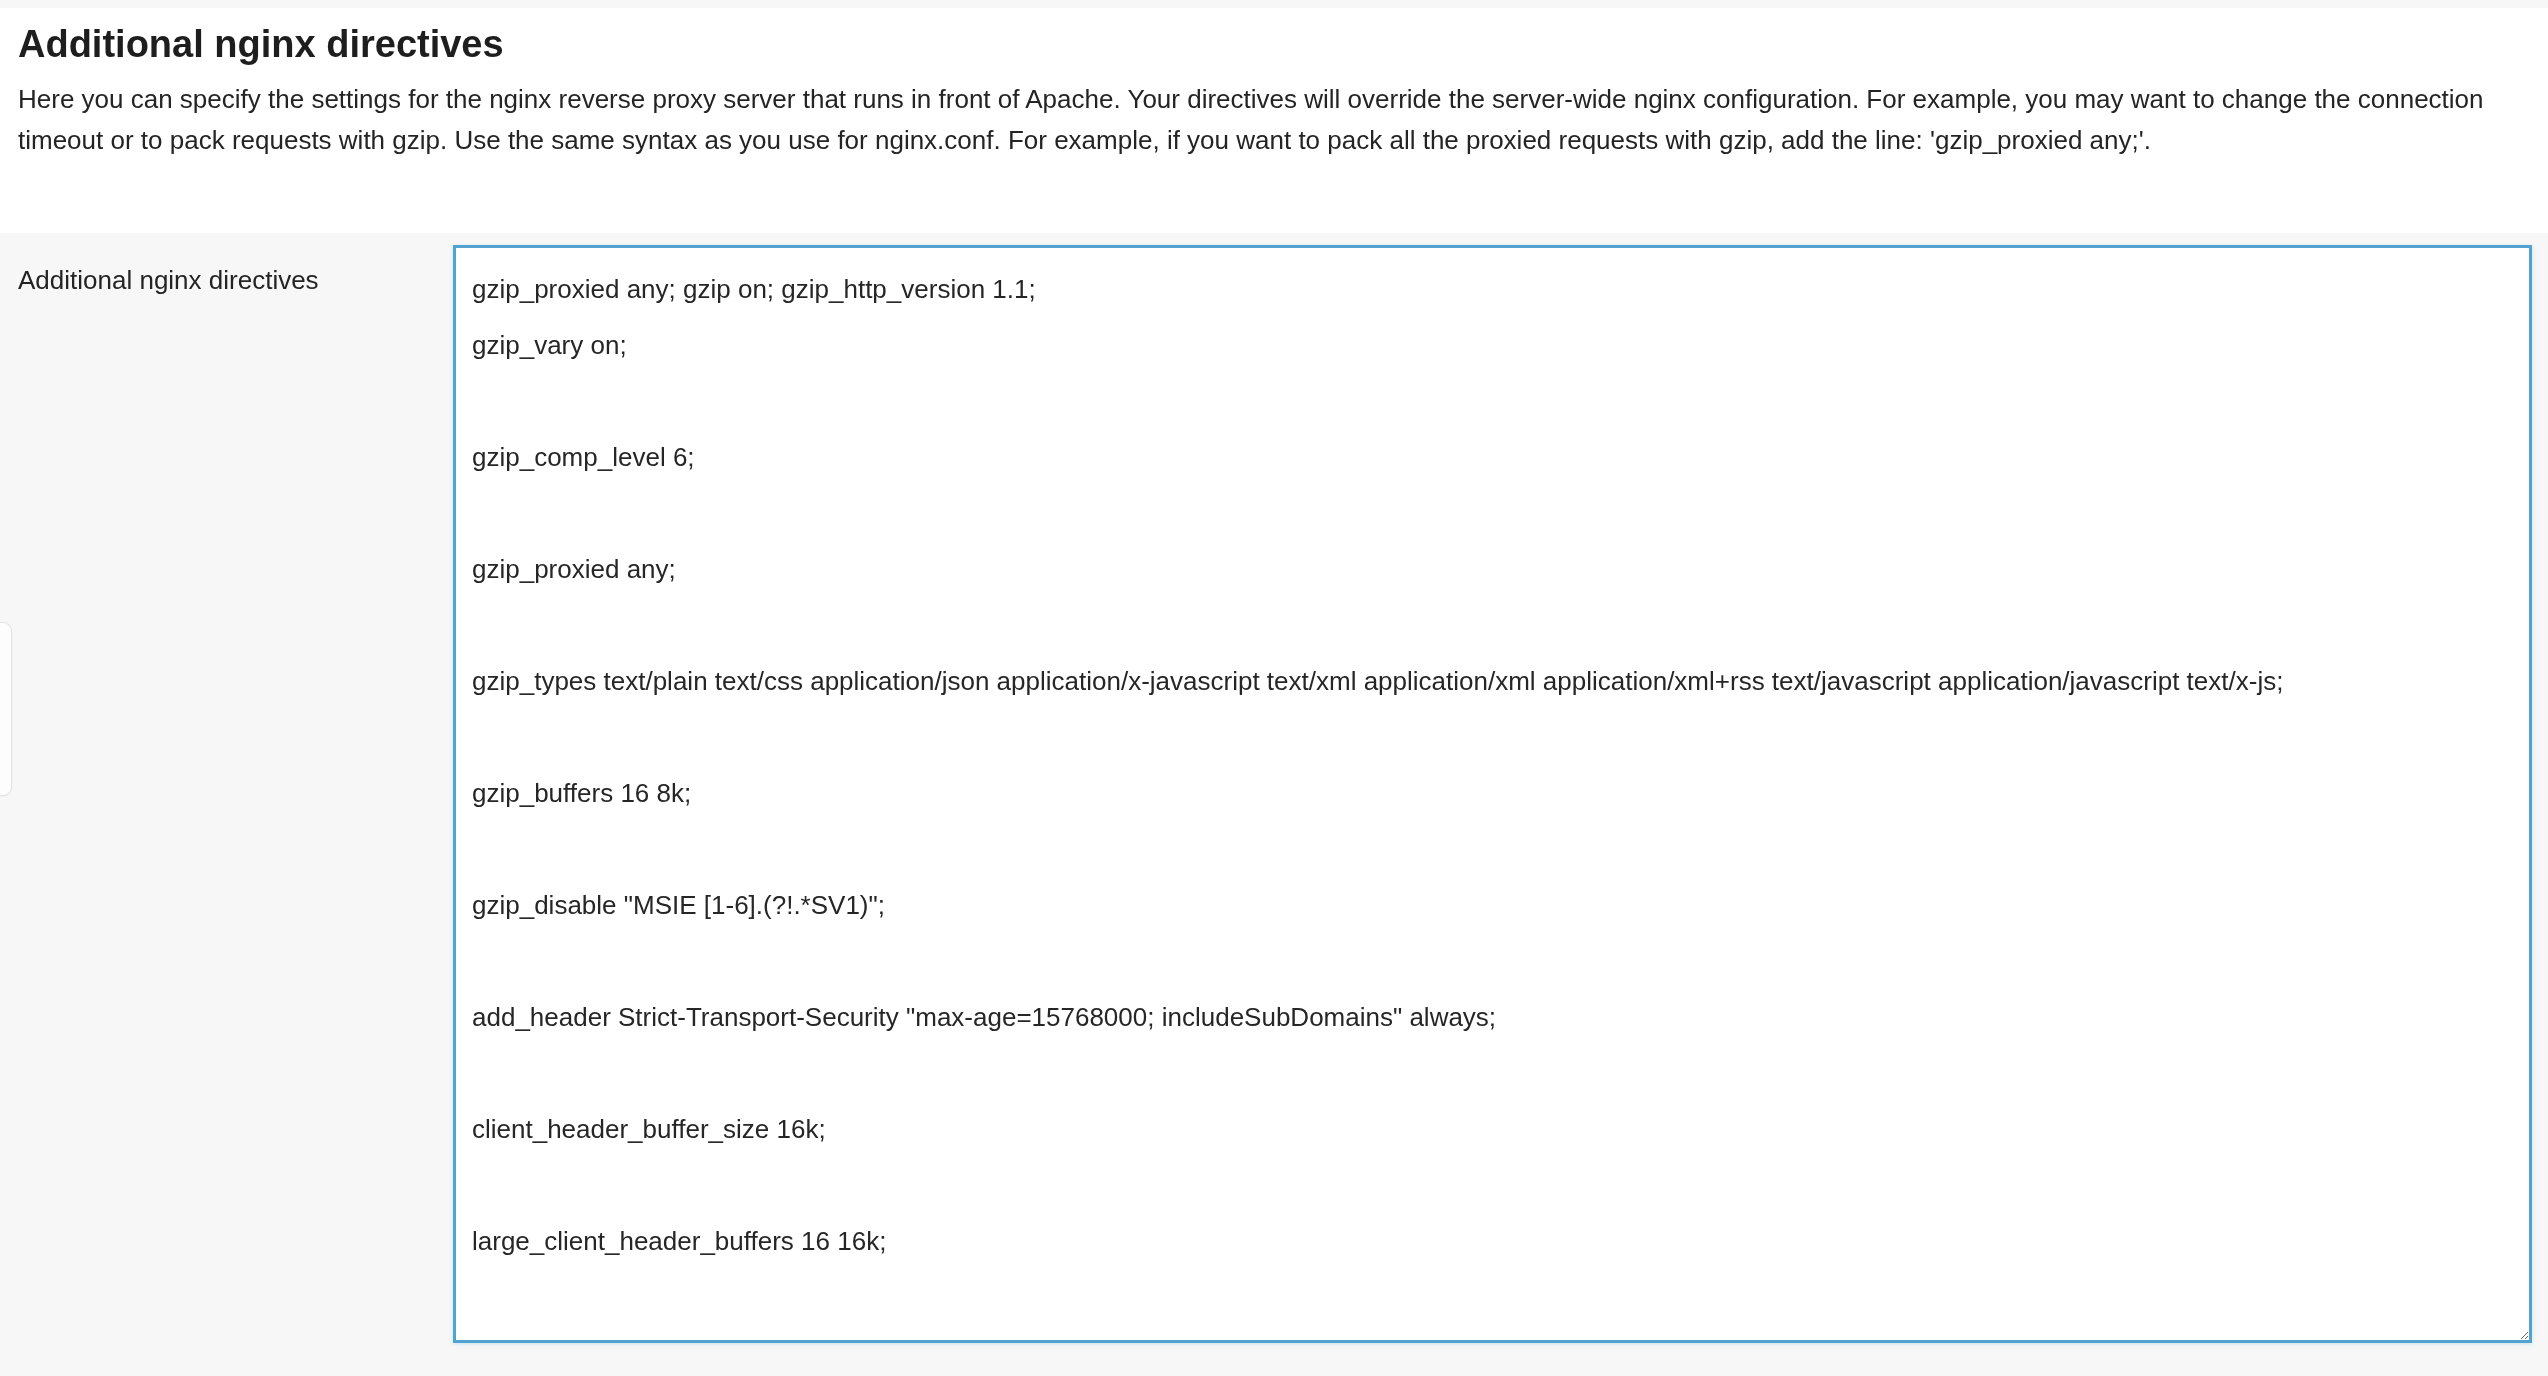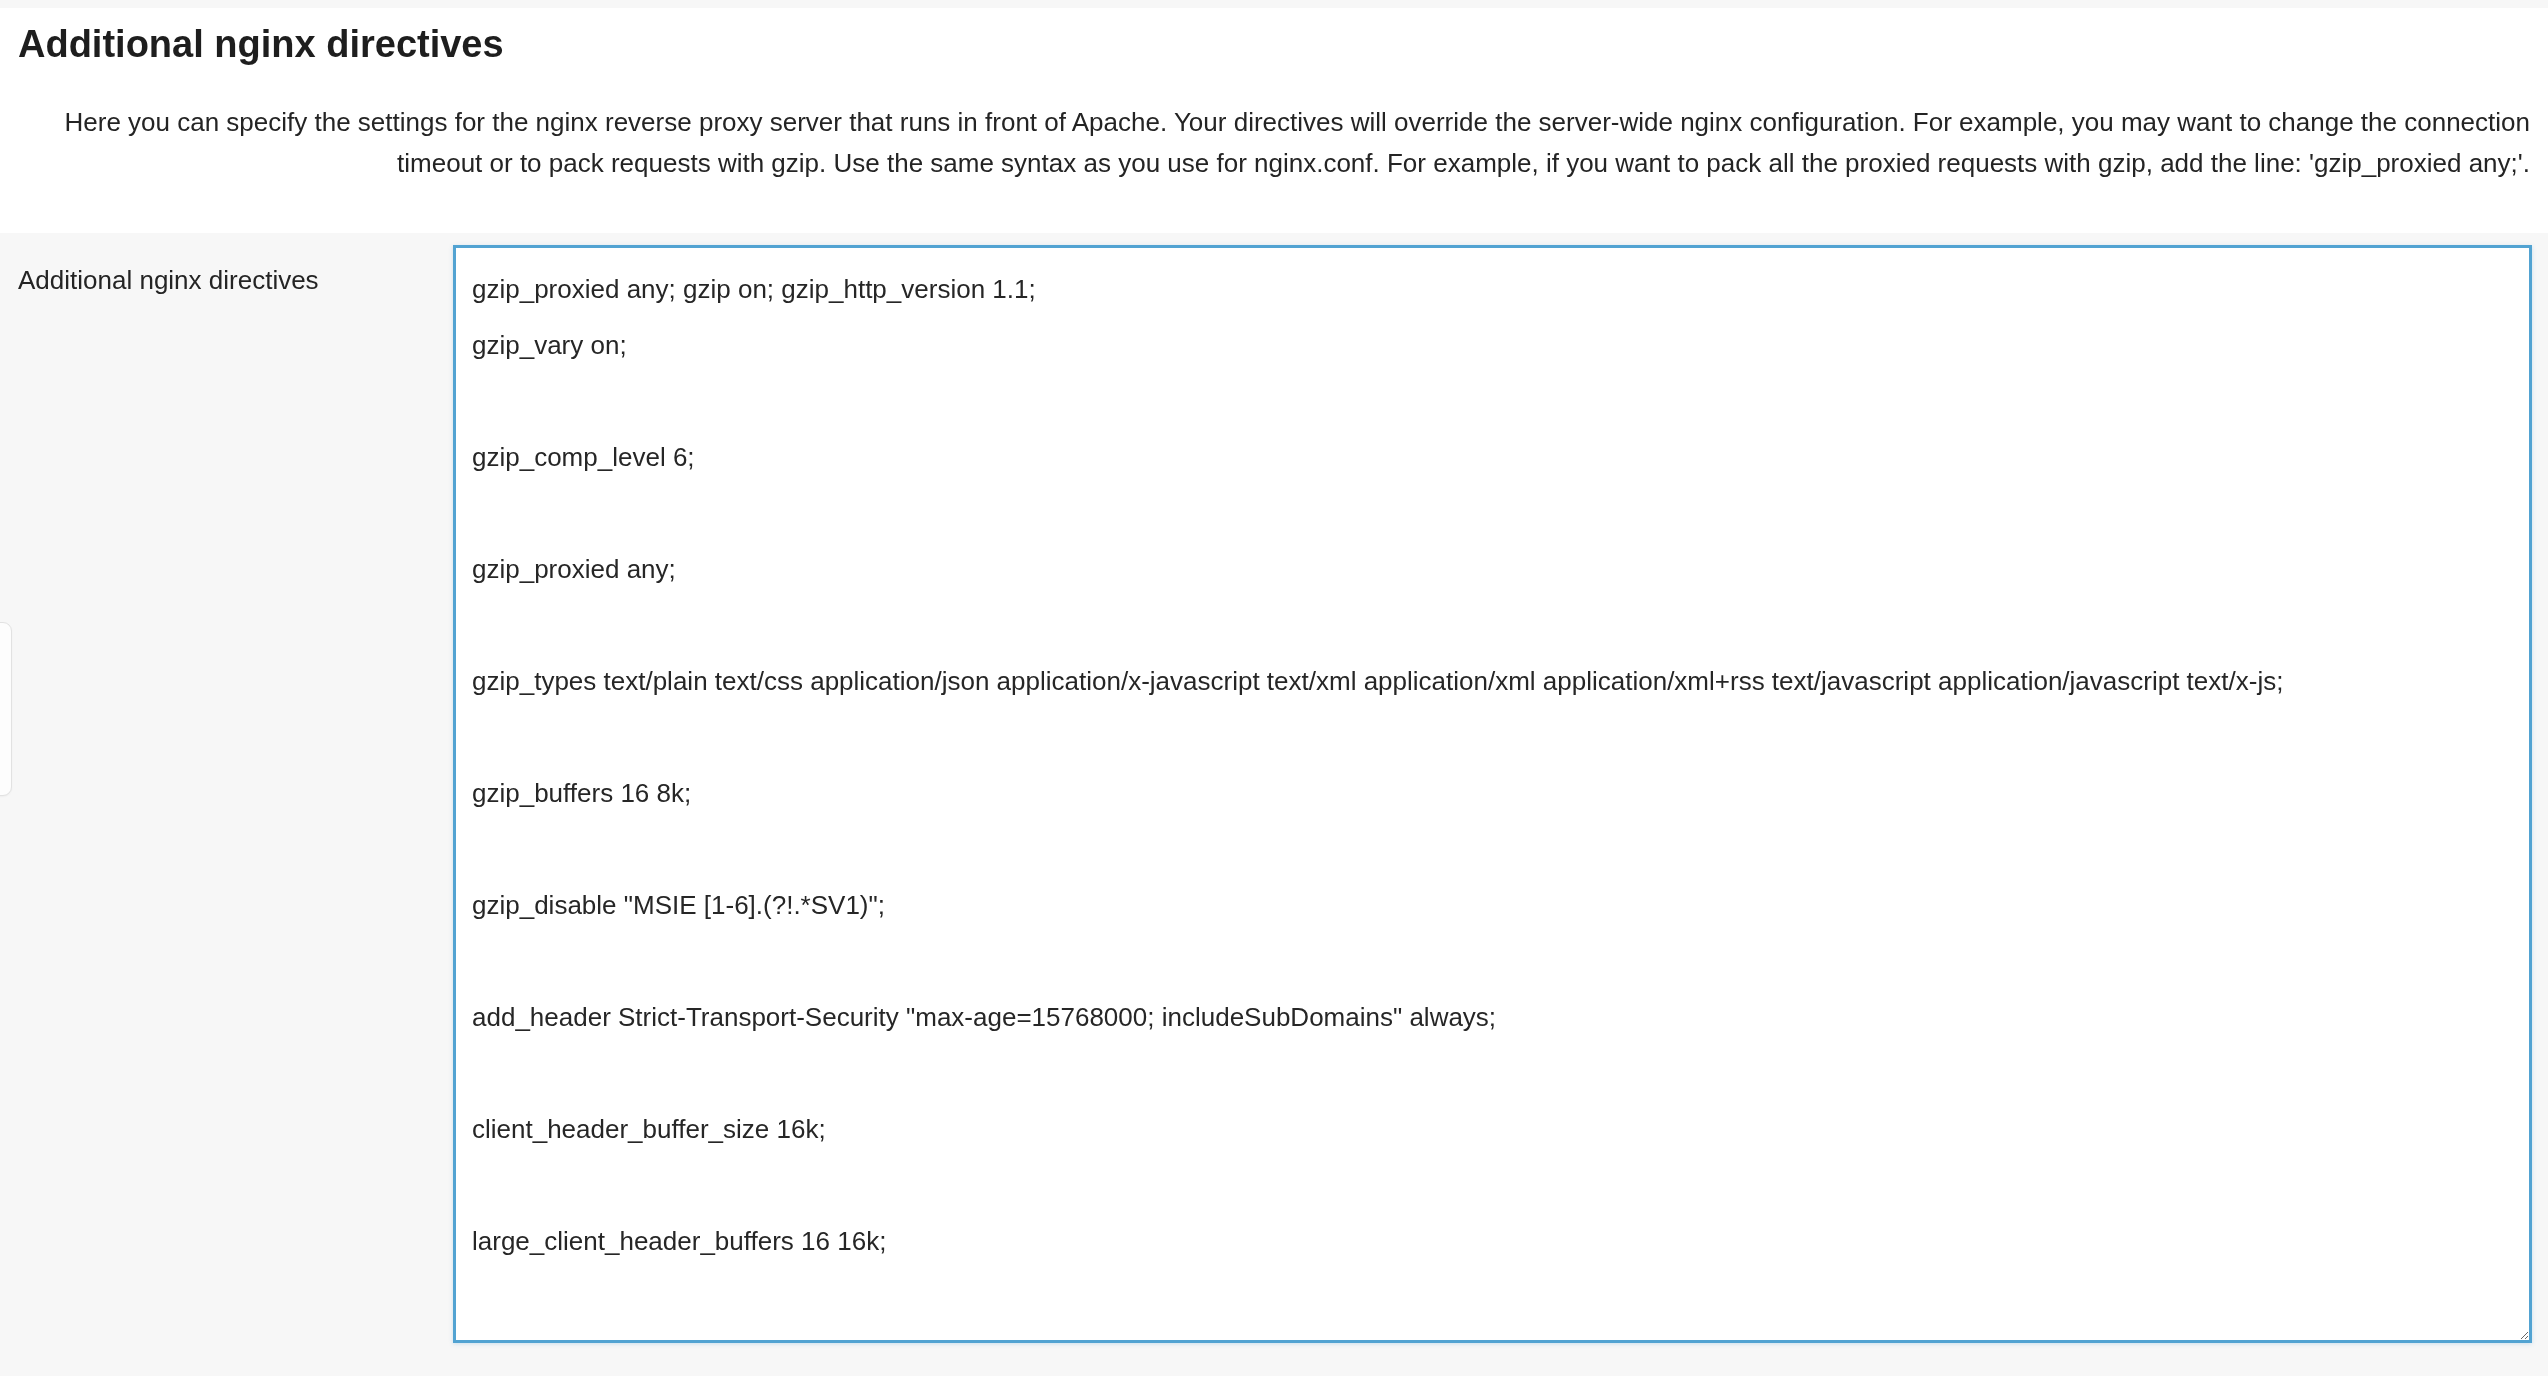--- a/index.html
+++ b/index.html
@@ -30,26 +30,25 @@
   }
   .page-title {
     margin: 0;
     padding-top: 12px;
     font-size: 38px;
     line-height: 48px;
     font-weight: 700;
     color: #1e1e1e;
   }
   .page-description {
-    margin: 34px 0 0 0;
+    margin: 11px 0 0 0;
     font-size: 26px;
     line-height: 41px;
     color: #242424;
     max-width: 2512px;
-    text-align: right;
   }
   .form-section {
     position: absolute;
     left: 0;
     top: 233px;
     width: 2548px;
     height: 1143px;
     background: #f7f7f7;
   }
   .field-label {

